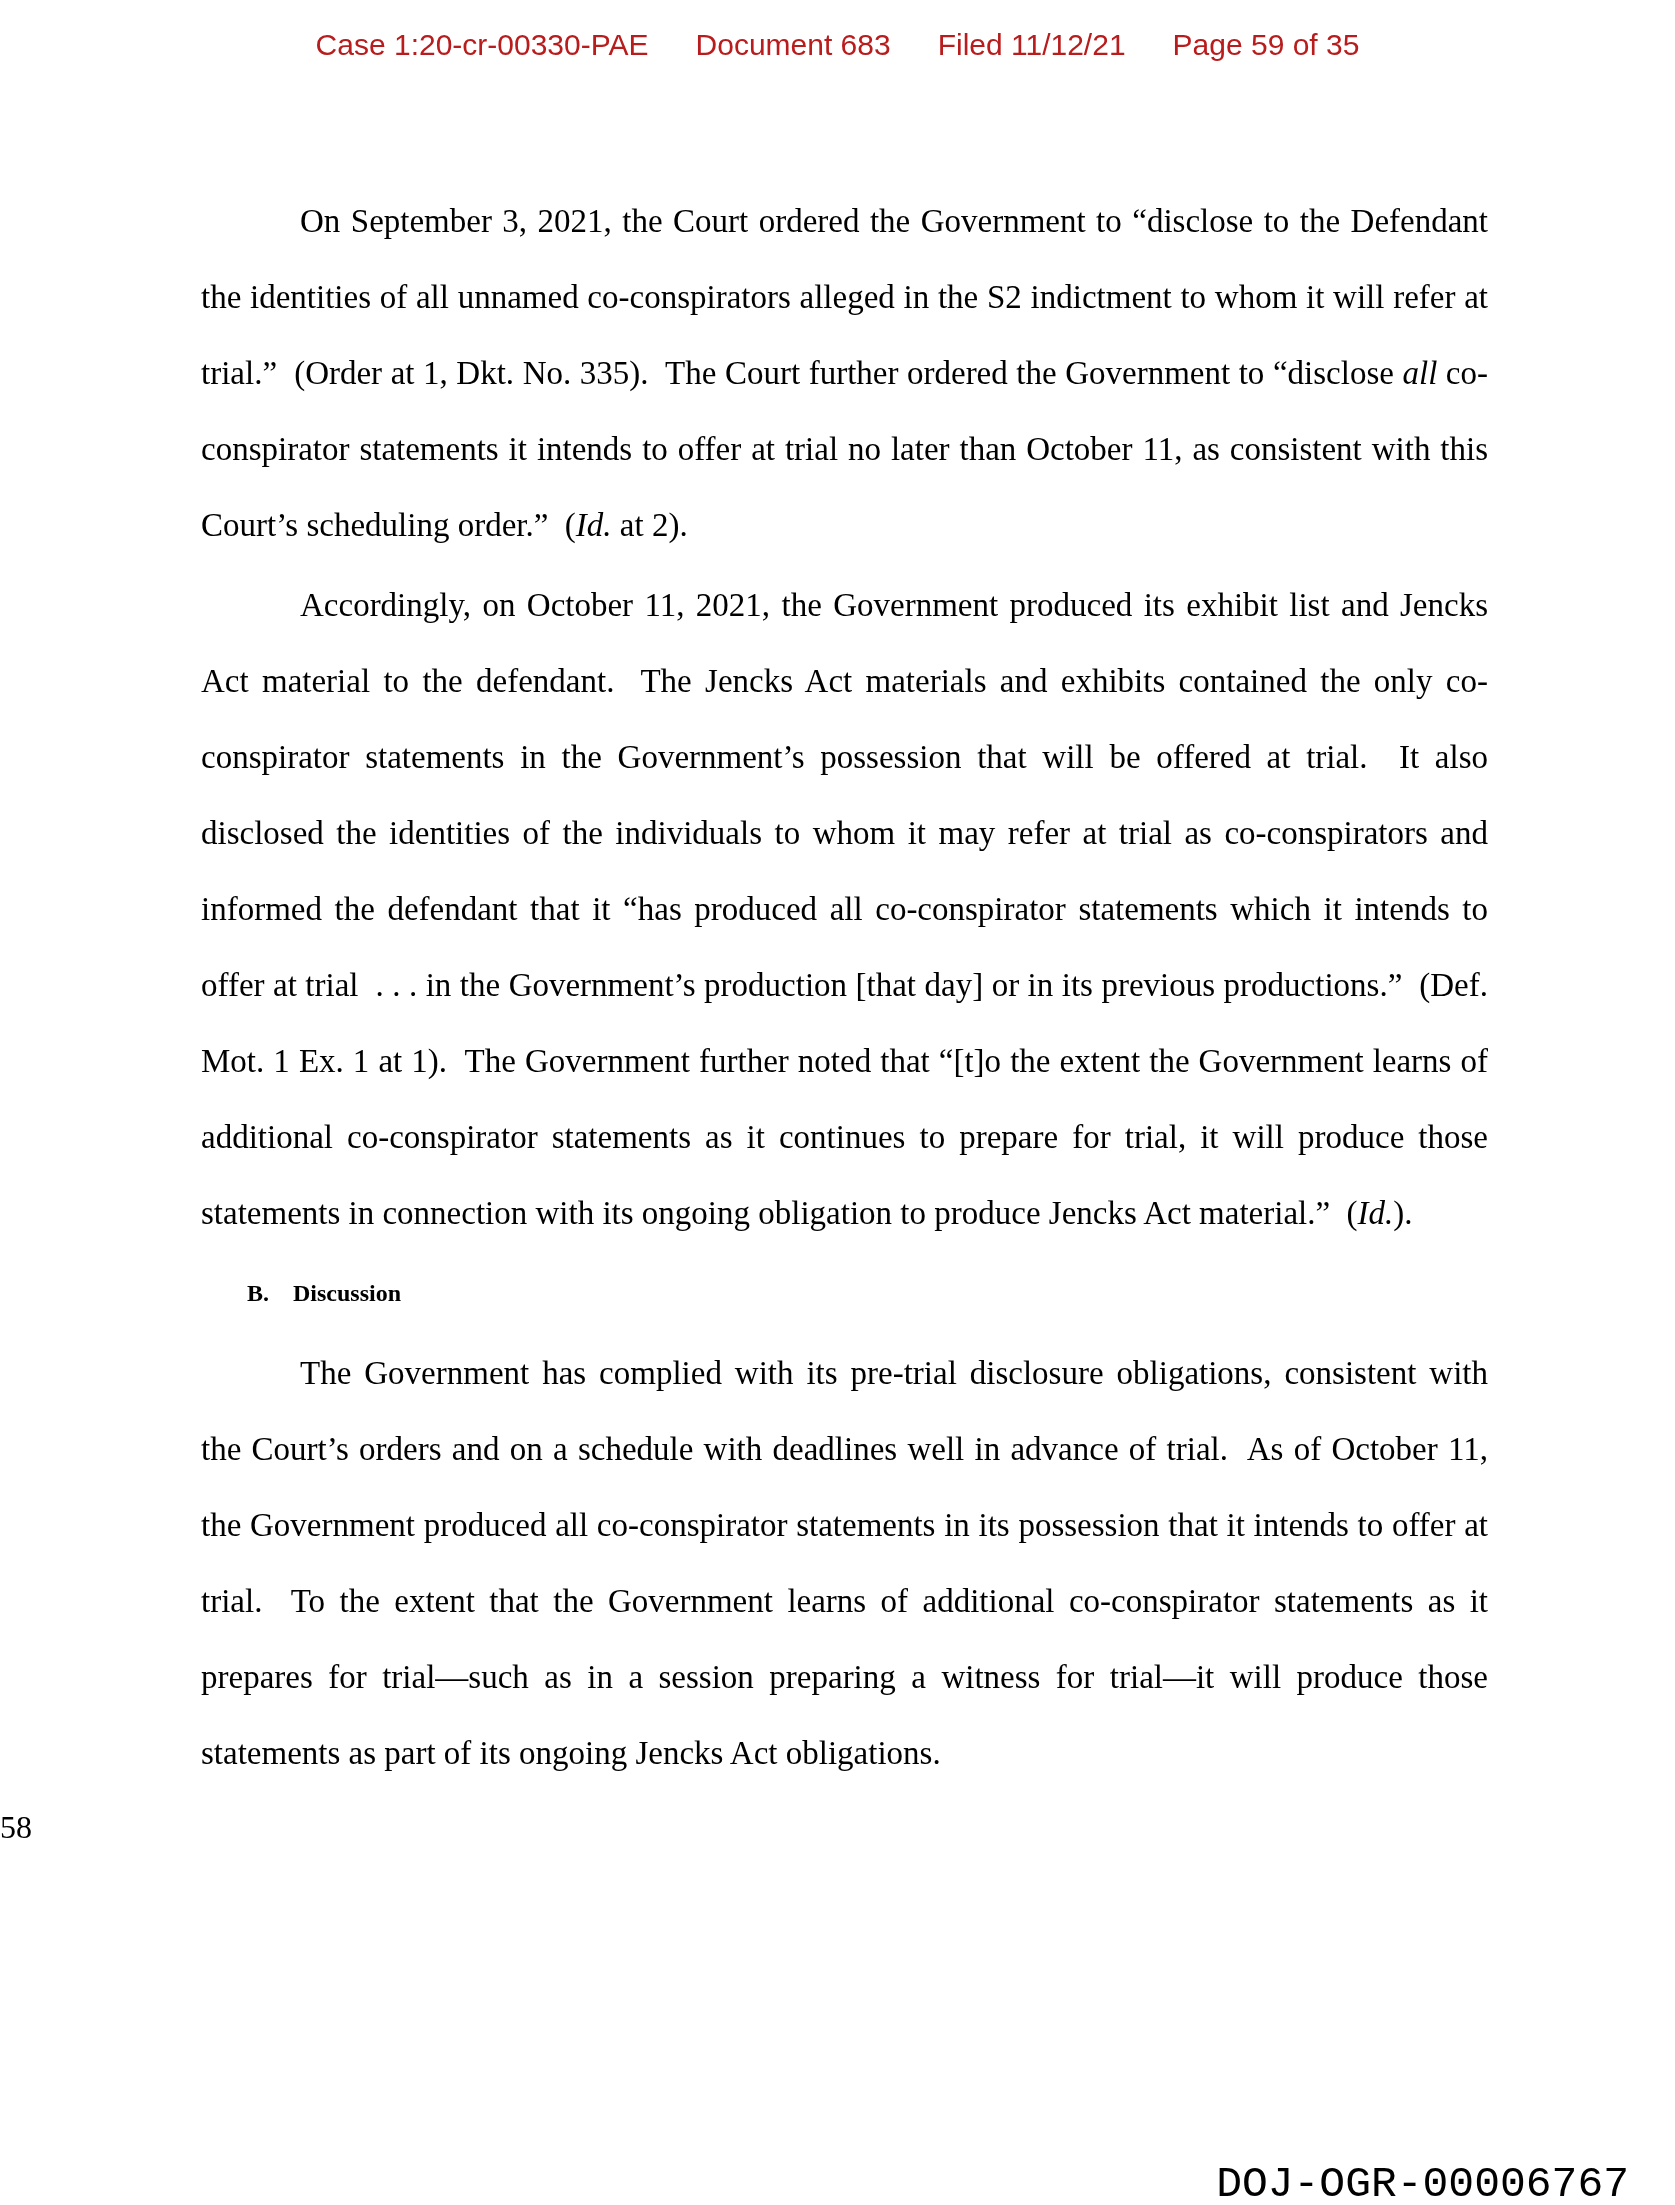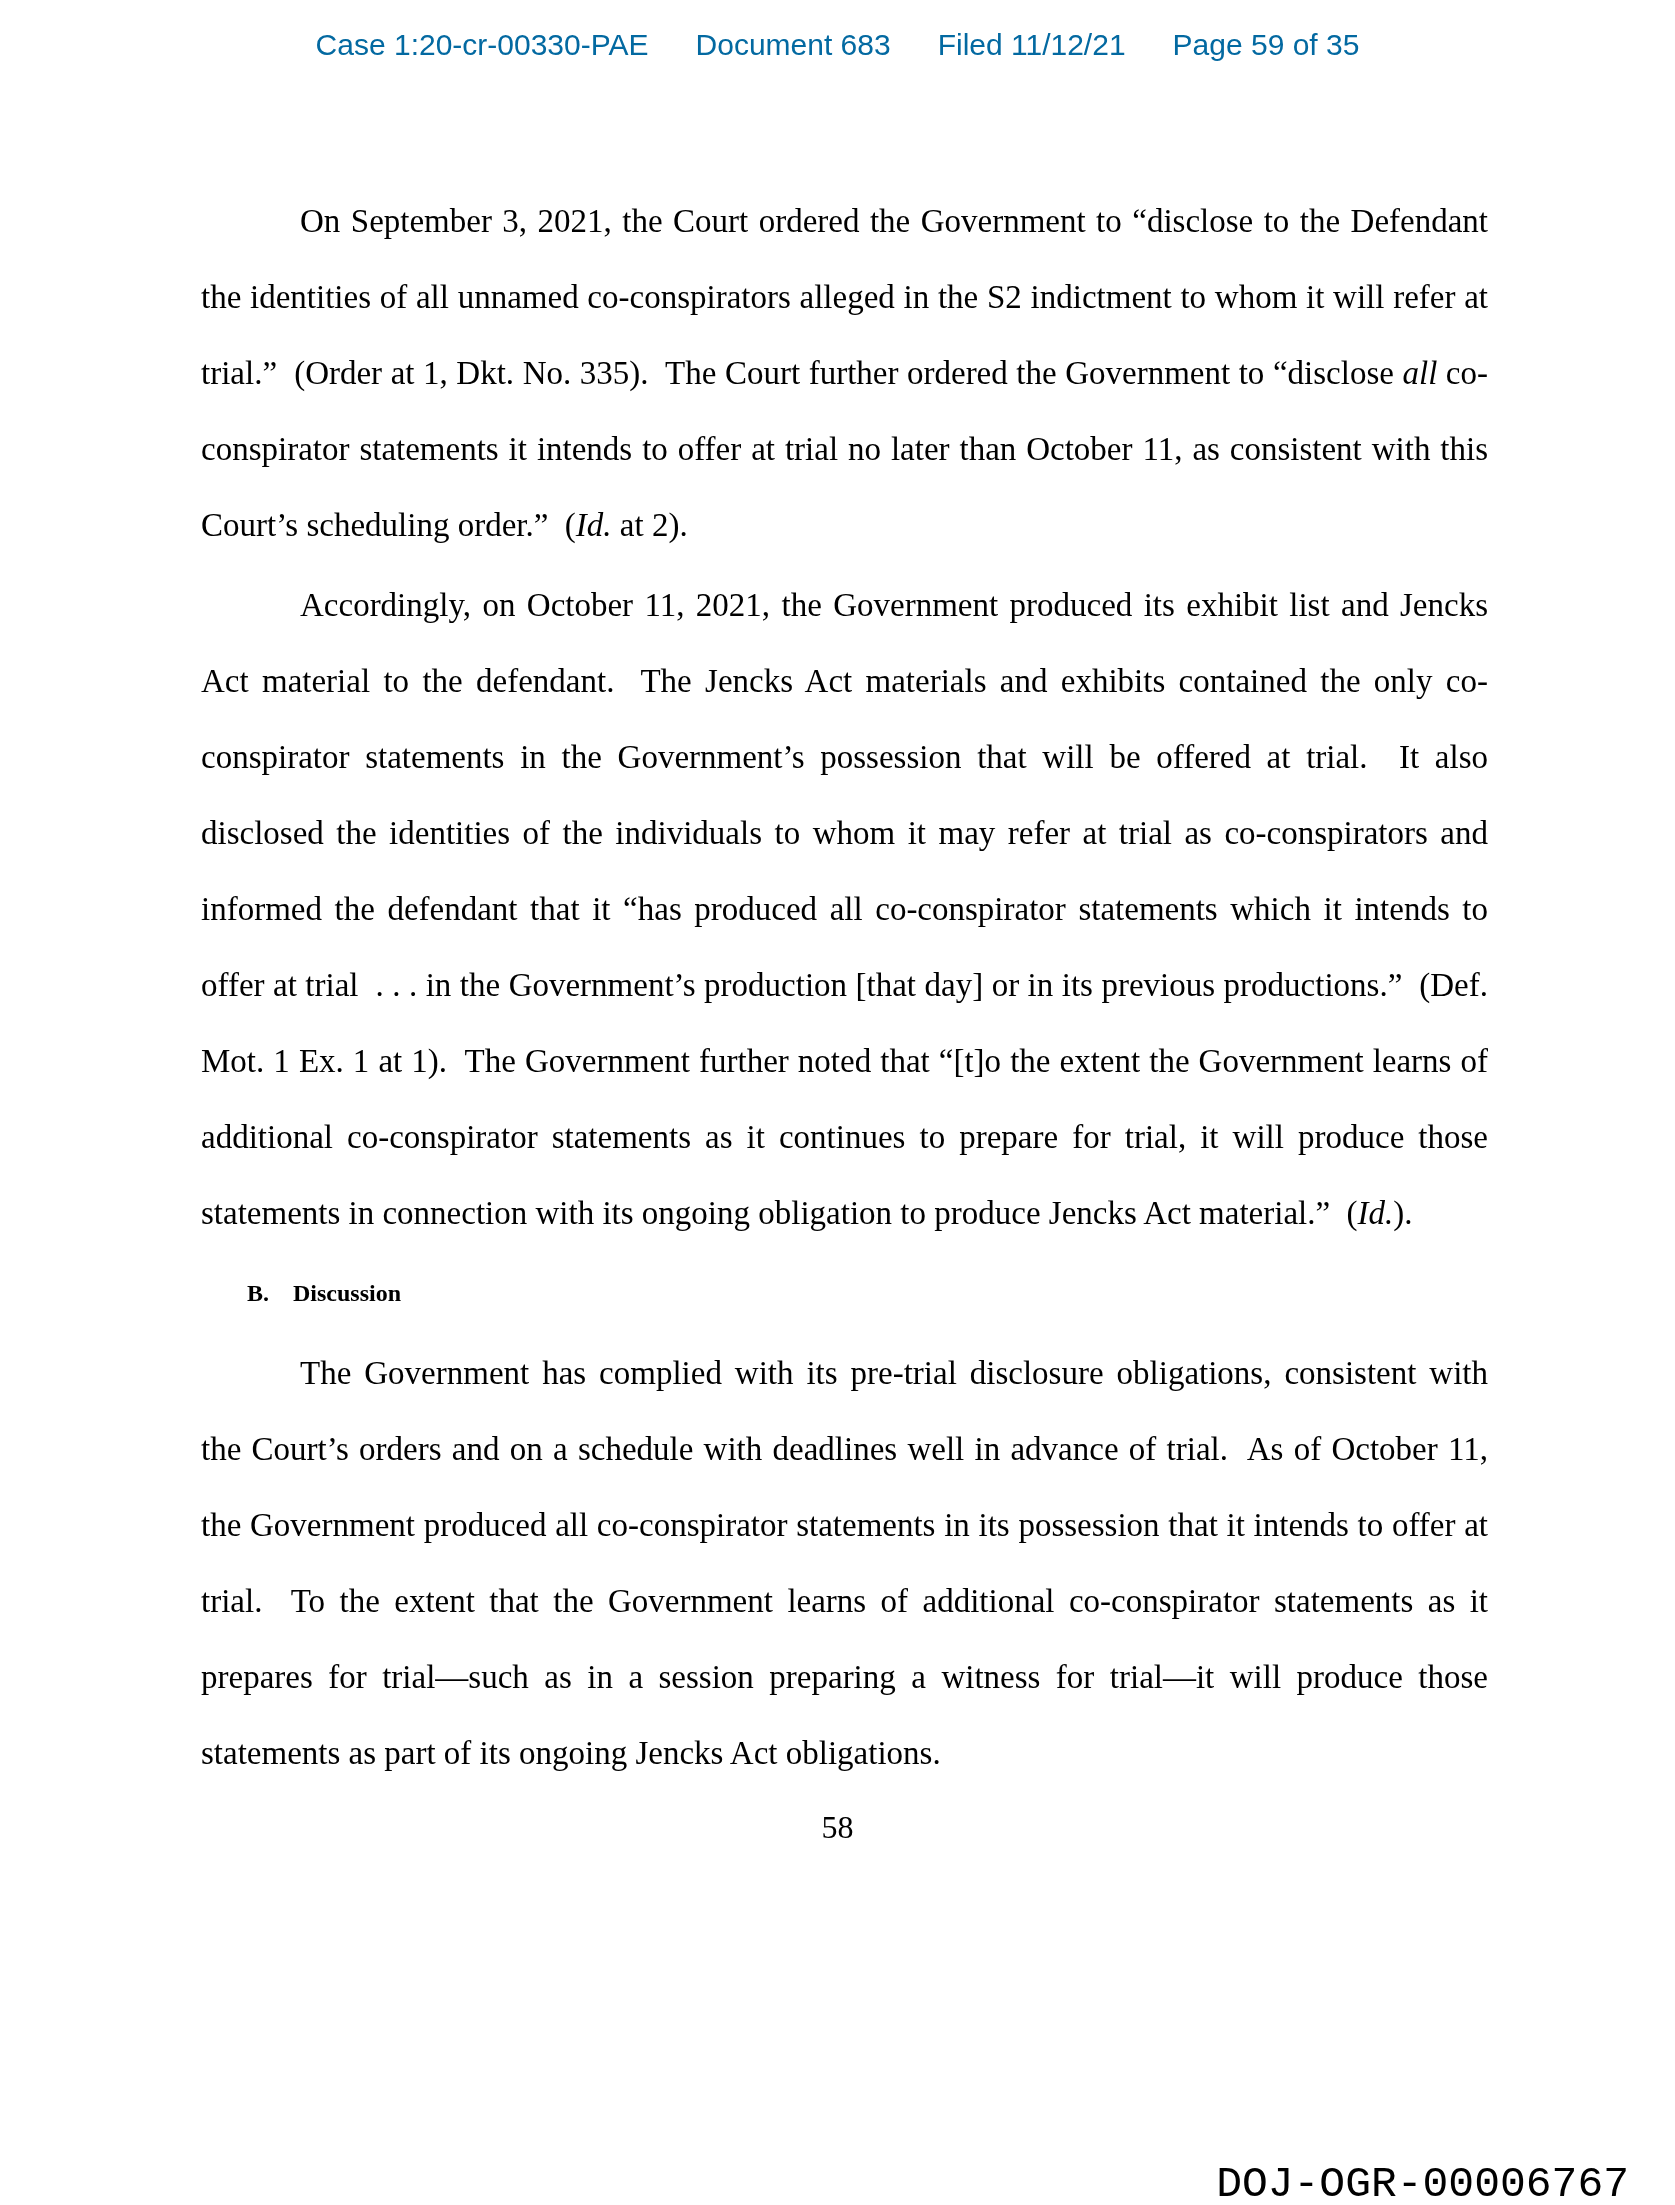--- a/index.html
+++ b/index.html
@@ -53,39 +53,39 @@
     text-indent: 50px;
   }
   .heading-label {
     margin-right: 24px;
   }
   .page-number {
     position: absolute;
     top: 1810px;
     left: 0;
     right: 0;
-    text-align: center;
+    text-align: left;
     font-size: 32px;
     line-height: 1.1;
   }
   .bates-stamp {
     position: absolute;
     top: 2161px;
     right: 46px;
     font-family: "Liberation Mono", monospace;
     font-size: 43px;
     line-height: 1.1;
   }
 </style>
 </head>
 <body>
 
 <div class="page" style="background: rgb(255, 255, 255);">
 
-  <div class="ecf-header" style="color: #0369a1;">
+  <div class="ecf-header" style="color: #b91c1c;">
     <span>Case 1:20-cr-00330-PAE</span>
     <span>Document 683</span>
     <span>Filed 11/12/21</span>
     <span>Page 59 of 35</span>
   </div>
 
   <div class="content">
 
     <p class="body-para"><span>On September 3, 2021, the Court ordered the Government to “disclose to the Defendant the identities of all unnamed co-conspirators alleged in the S2 indictment to whom it will refer at trial.”  (Order at 1, Dkt. No. 335).  The Court further ordered the Government to “disclose </span><i>all</i><span> co-conspirator statements it intends to offer at trial no later than October 11, as consistent with this Court’s scheduling order.”  (</span><i>Id.</i><span> at 2).</span></p>
 

